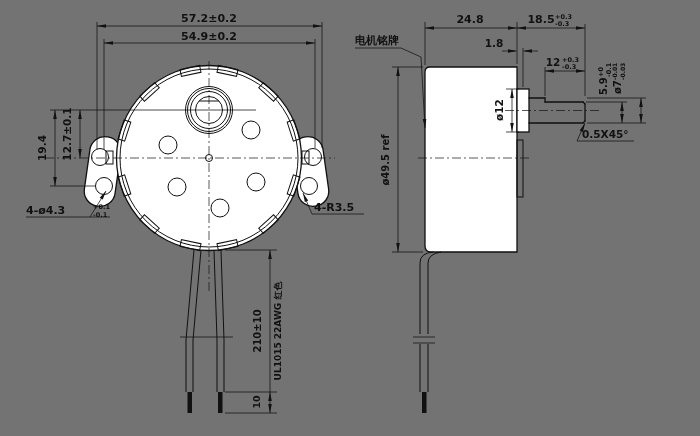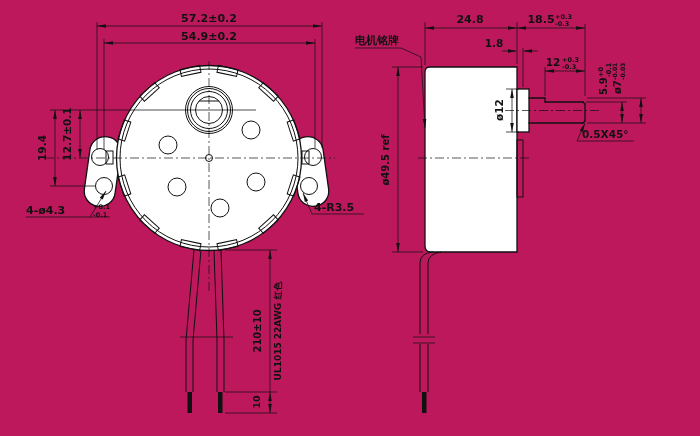--- a/index.html
+++ b/index.html
@@ -1,16 +1,16 @@
 <!DOCTYPE html>
 <html><head>
 <meta charset="utf-8">
 <style>
   html,body{margin:0;padding:0;background:#ffffff;}
-  .stage{width:700px;height:436px;background:#be185d;position:relative;overflow:hidden;}
+  .stage{width:700px;height:436px;background:#737373;position:relative;overflow:hidden;}
   svg{display:block;}
   .ol{stroke:#111111;stroke-width:1.3;fill:none;stroke-linecap:round;}
   .olw{stroke:#111111;stroke-width:1.3;fill:#ffffff;}
   .ol2{stroke:#111111;stroke-width:1.0;fill:none;}
   .dim{stroke:#111111;stroke-width:0.75;fill:none;}
   .cl{stroke:#111111;stroke-width:0.7;fill:none;stroke-dasharray:9 3 2 3;}
   .arr{fill:#111111;stroke:none;}
   .tip{fill:#111111;stroke:none;}
   text{font-family:"DejaVu Sans","Liberation Sans",sans-serif;font-weight:bold;fill:#111111;}
   .t11{font-size:11px;}

